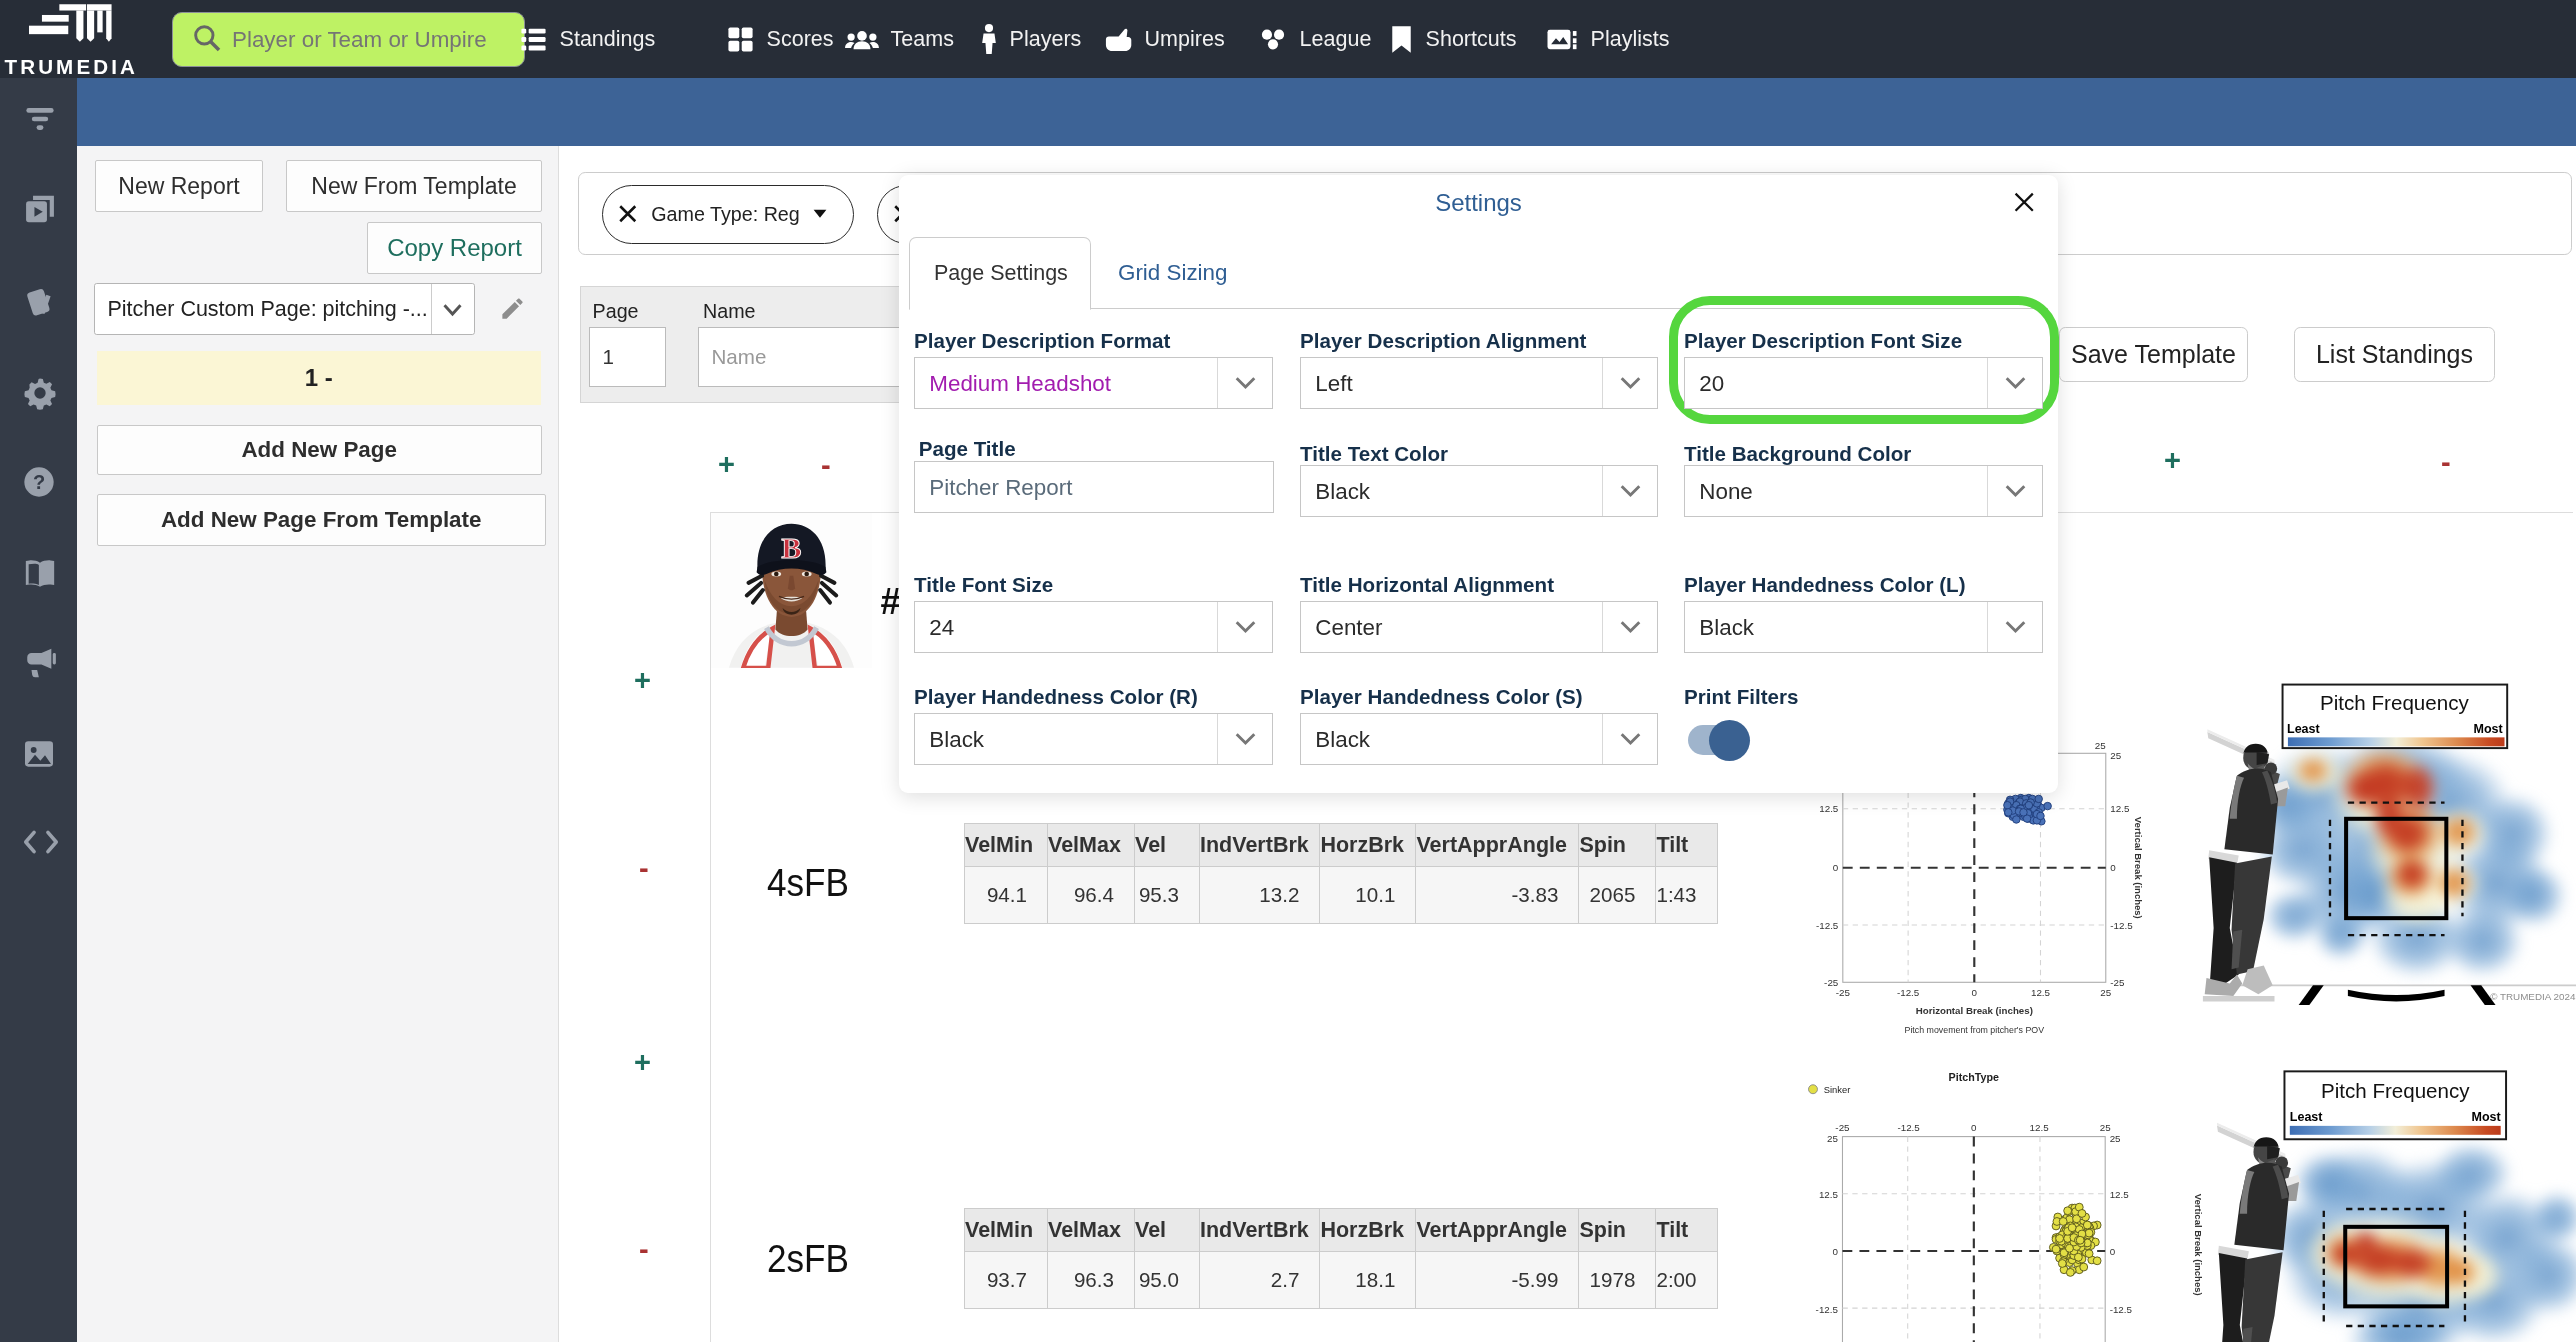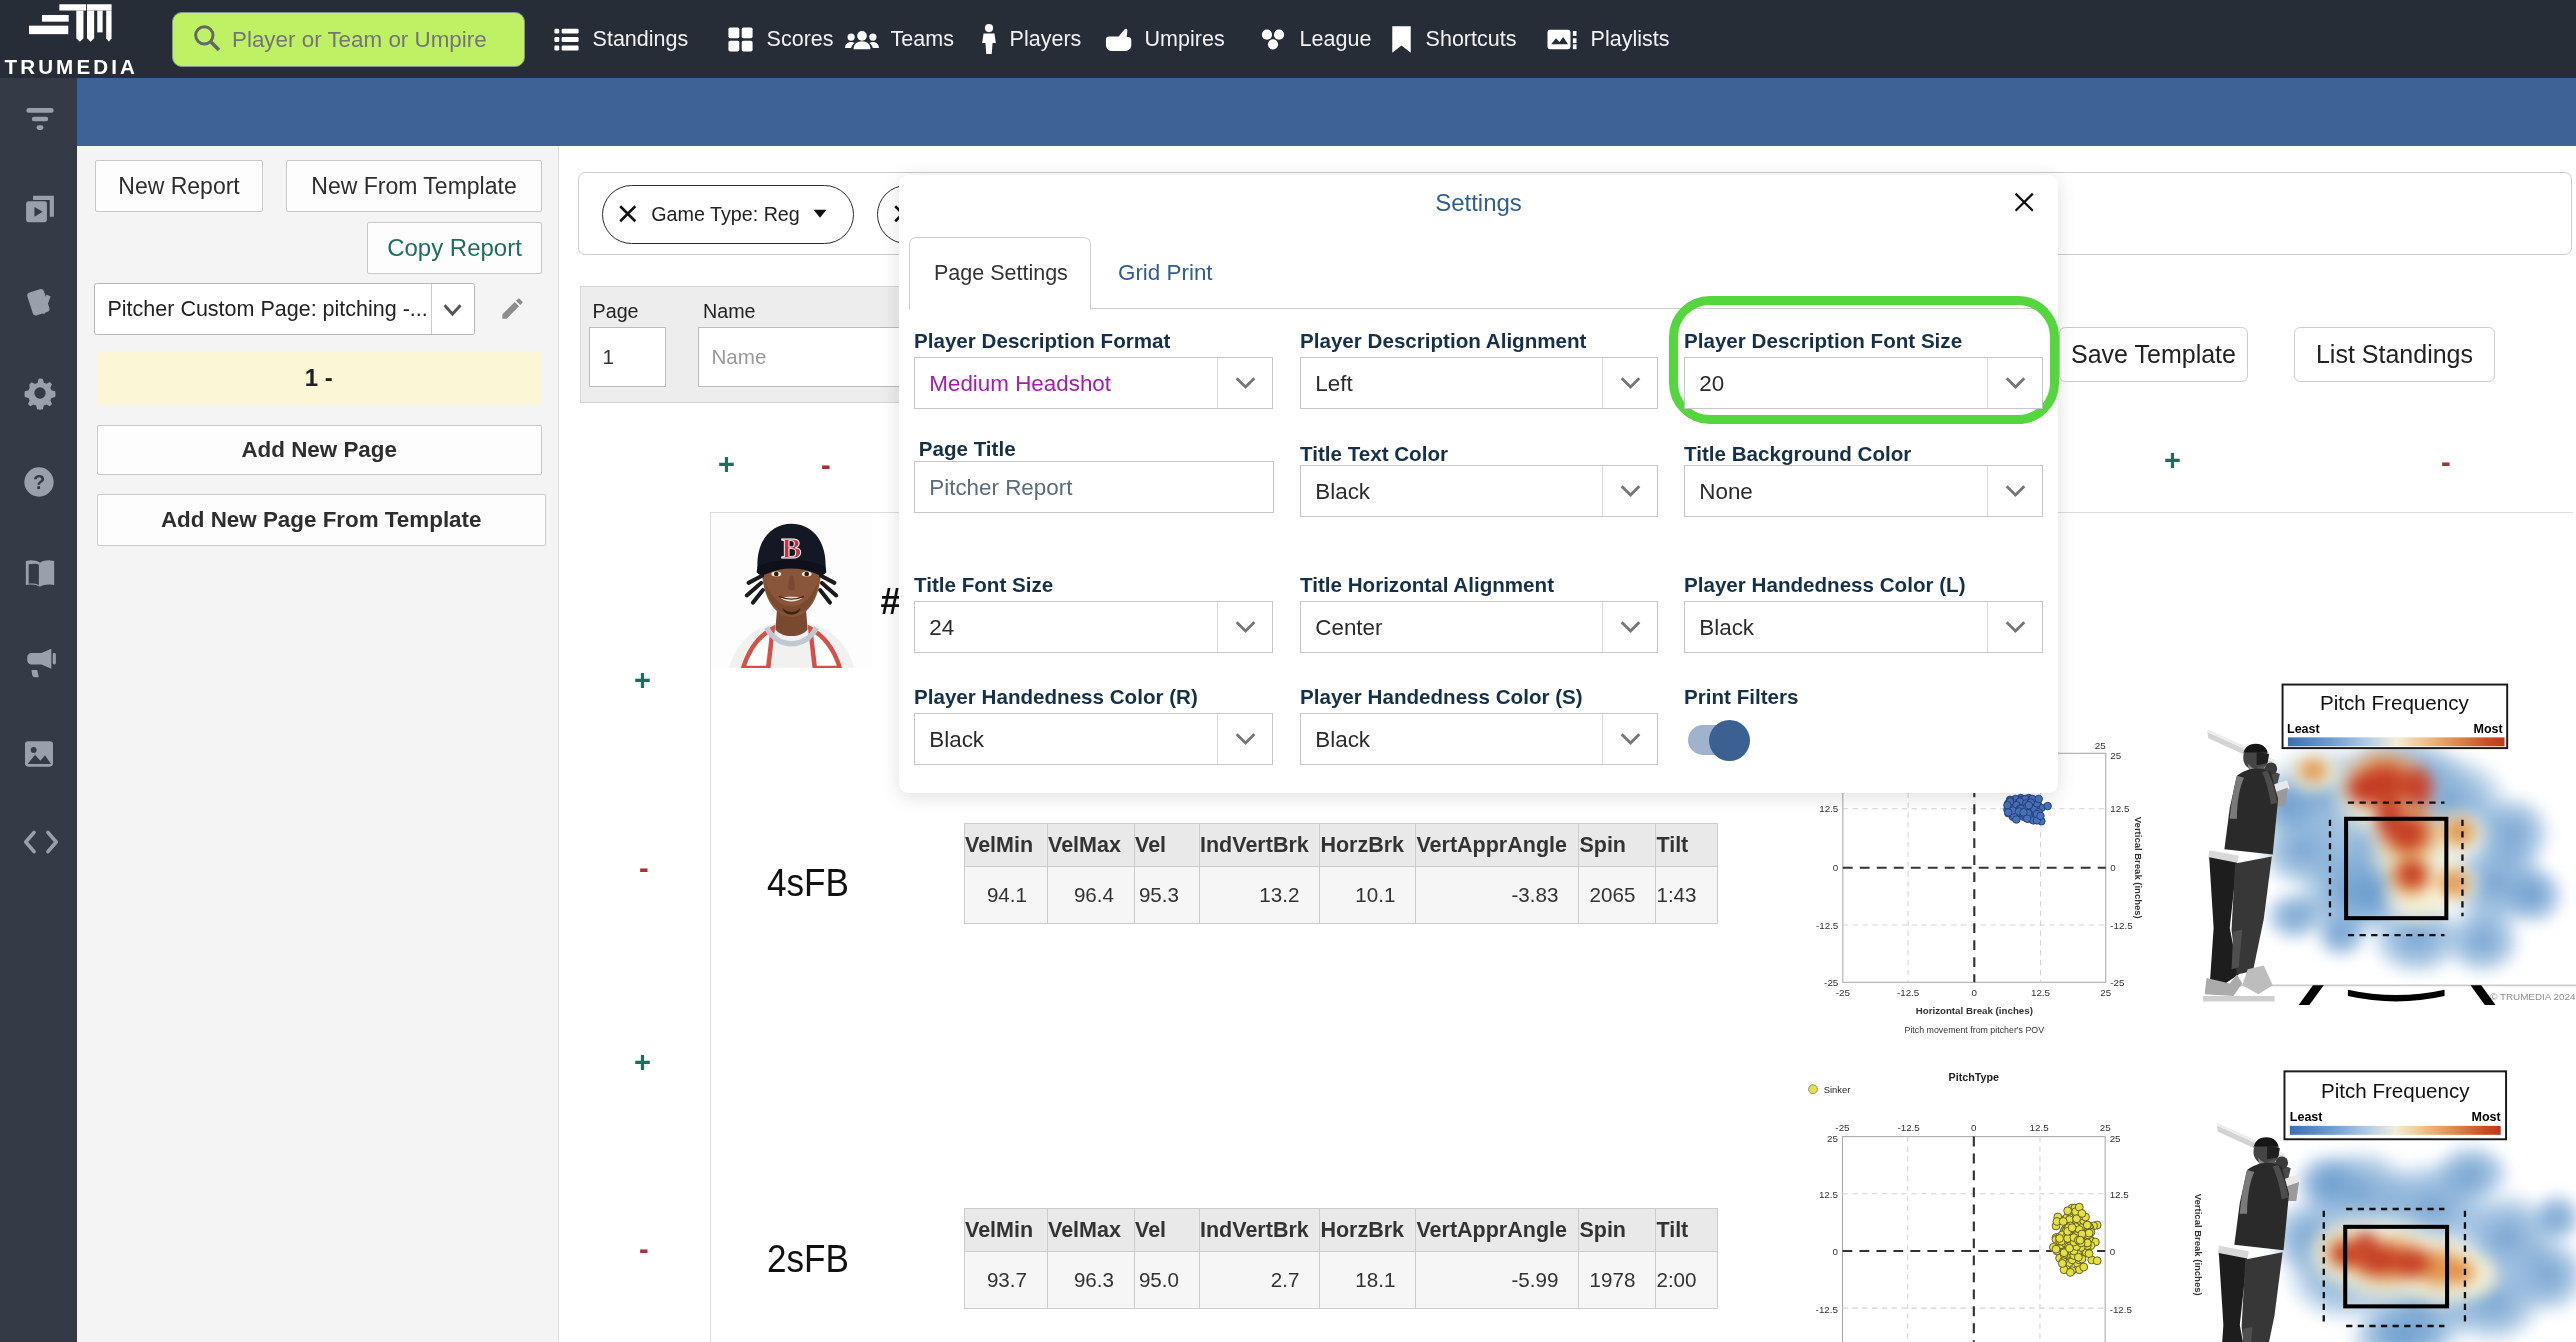--- a/index.html
+++ b/index.html
@@ -54,21 +54,21 @@
     </g>
   </svg>
   <div id="logotext">TRUMEDIA</div>
   <div id="search">
     <svg width="32" height="32" viewBox="0 0 24 24" style="position:absolute;left:18px;top:9.8px;">
       <circle cx="10" cy="10" r="6.5" fill="none" stroke="#666" stroke-width="2.2"></circle>
       <line x1="15" y1="15" x2="21" y2="21" stroke="#666" stroke-width="2.6"></line>
     </svg>
     <div class="ph">Player or Team or Umpire</div>
   </div>
-  <div class="nav" style="left:552px;justify-content:flex-end;">
+  <div class="nav" style="left:519px;justify-content:flex-end;">
     <svg width="29" height="29" viewBox="0 0 24 24" fill="#fff">
         <rect x="2" y="3" width="4" height="4" rx="1"></rect>
         <rect x="8" y="3" width="14" height="4" rx="1"></rect>
         <rect x="2" y="10" width="4" height="4" rx="1"></rect>
         <rect x="8" y="10" width="14" height="4" rx="1"></rect>
         <rect x="2" y="17" width="4" height="4" rx="1"></rect>
         <rect x="8" y="17" width="14" height="4" rx="1"></rect>
       </svg>
     Standings
   </div>
@@ -895,21 +895,21 @@
 </div>
 
 <div id="modal">
   <div class="title">Settings</div>
   <svg style="position:absolute;right:23px;top:16px;" width="22.4" height="22.4" viewBox="0 0 26 26">
       <path d="M3 3l20 20M23 3L3 23" stroke="#111" stroke-width="2.6" fill="none"></path>
     </svg>
   <div style="position:absolute;left:9.8px;top:133px;width:1139px;height:0.9px;background:#ccc;"></div>
   <div style="position:absolute;left:9.8px;top:62px;width:182px;height:73px;background:#fff;border:0.9px solid #ccc;border-bottom:0.9px solid #fff;border-radius:7.2px 7.2px 0 0;"></div>
   <div style="position:absolute;left:35px;top:86px;font-size:21.5px;color:#333;">Page Settings</div>
-  <div style="position:absolute;left:219px;top:85px;font-size:22.4px;color:#2f5e93;">Grid Print</div>
+  <div style="position:absolute;left:219px;top:85px;font-size:22.4px;color:#2f5e93;">Grid Sizing</div>
 
   <div style="position:absolute;left:770px;top:121px;width:390px;height:128px;border:9.8px solid #55d63e;border-radius:41px;"></div>
 
   <div class="mlabel" style="left:15px;top:154px;">Player Description Format</div>
   <div class="mlabel" style="left:401px;top:154px;">Player Description Alignment</div>
   <div class="mlabel" style="left:785px;top:154px;">Player Description Font Size</div>
   <div class="mselect" style="left:15px;top:182px;width:359px;">
       <div class="val" style="color:#a21caf;">Medium Headshot</div>
       <div class="sep"></div>
       <svg class="chev" width="25" height="16" viewBox="0 0 30 20">

